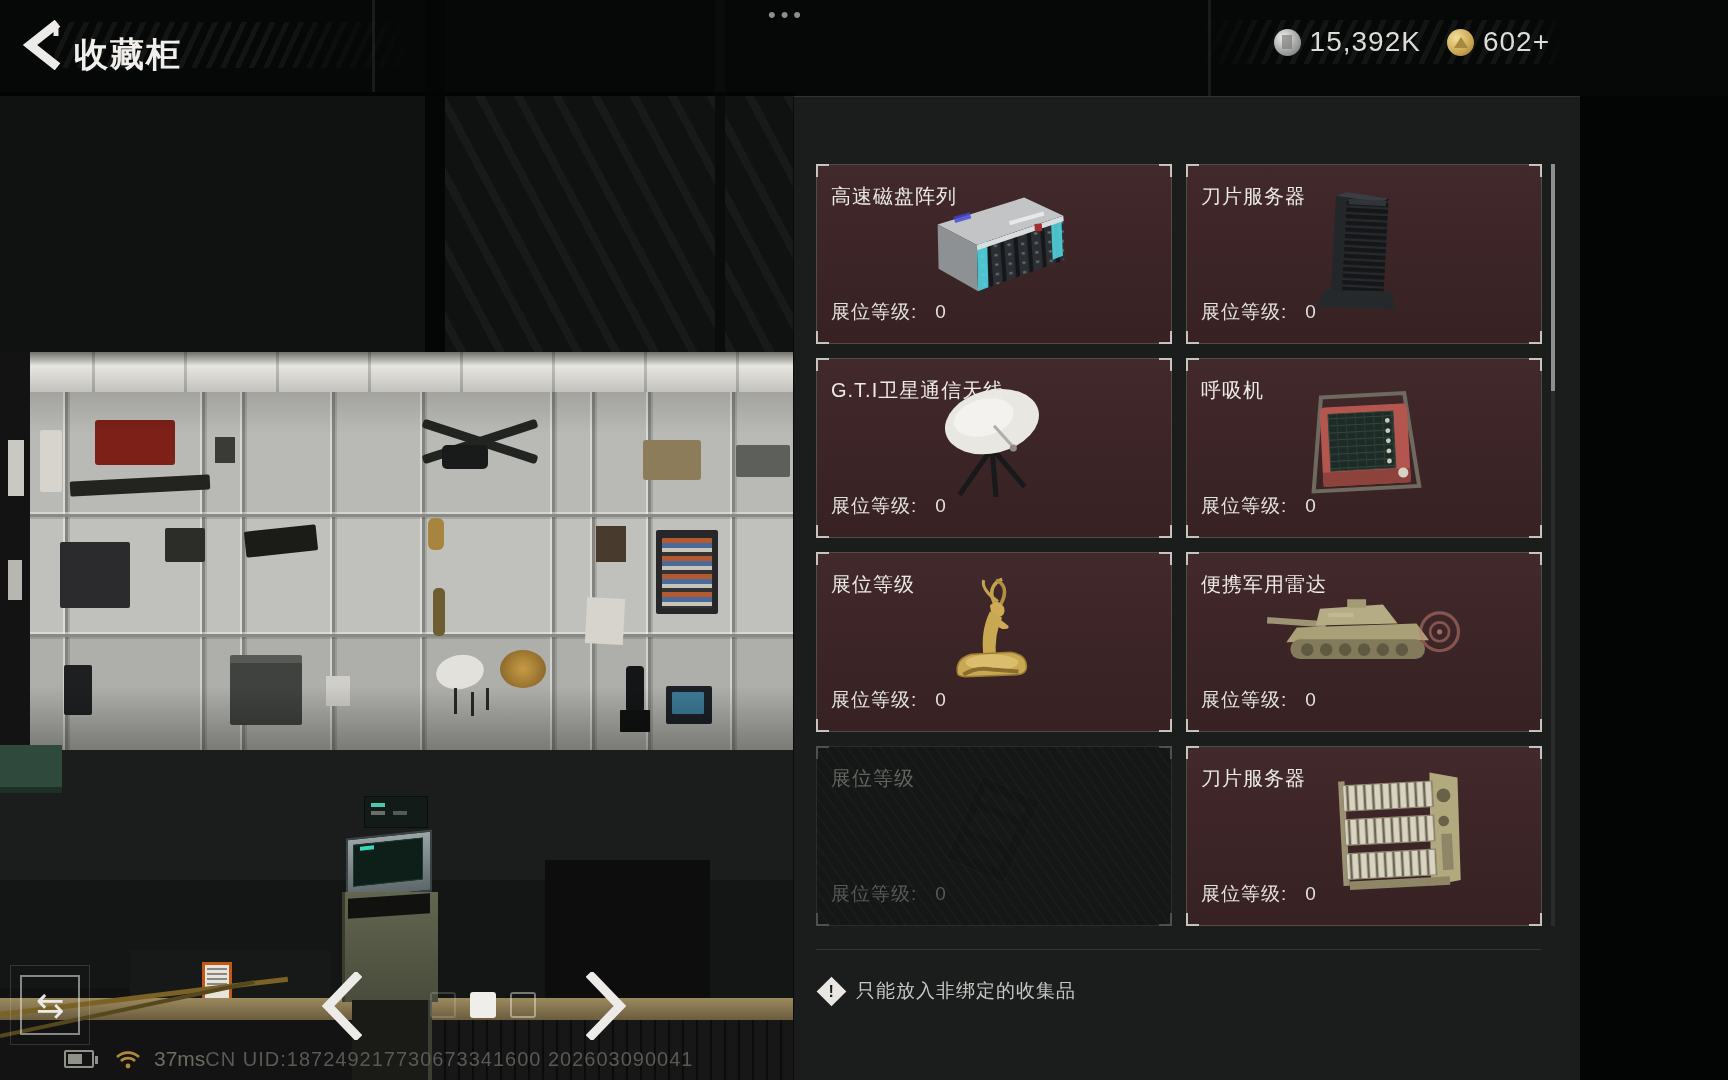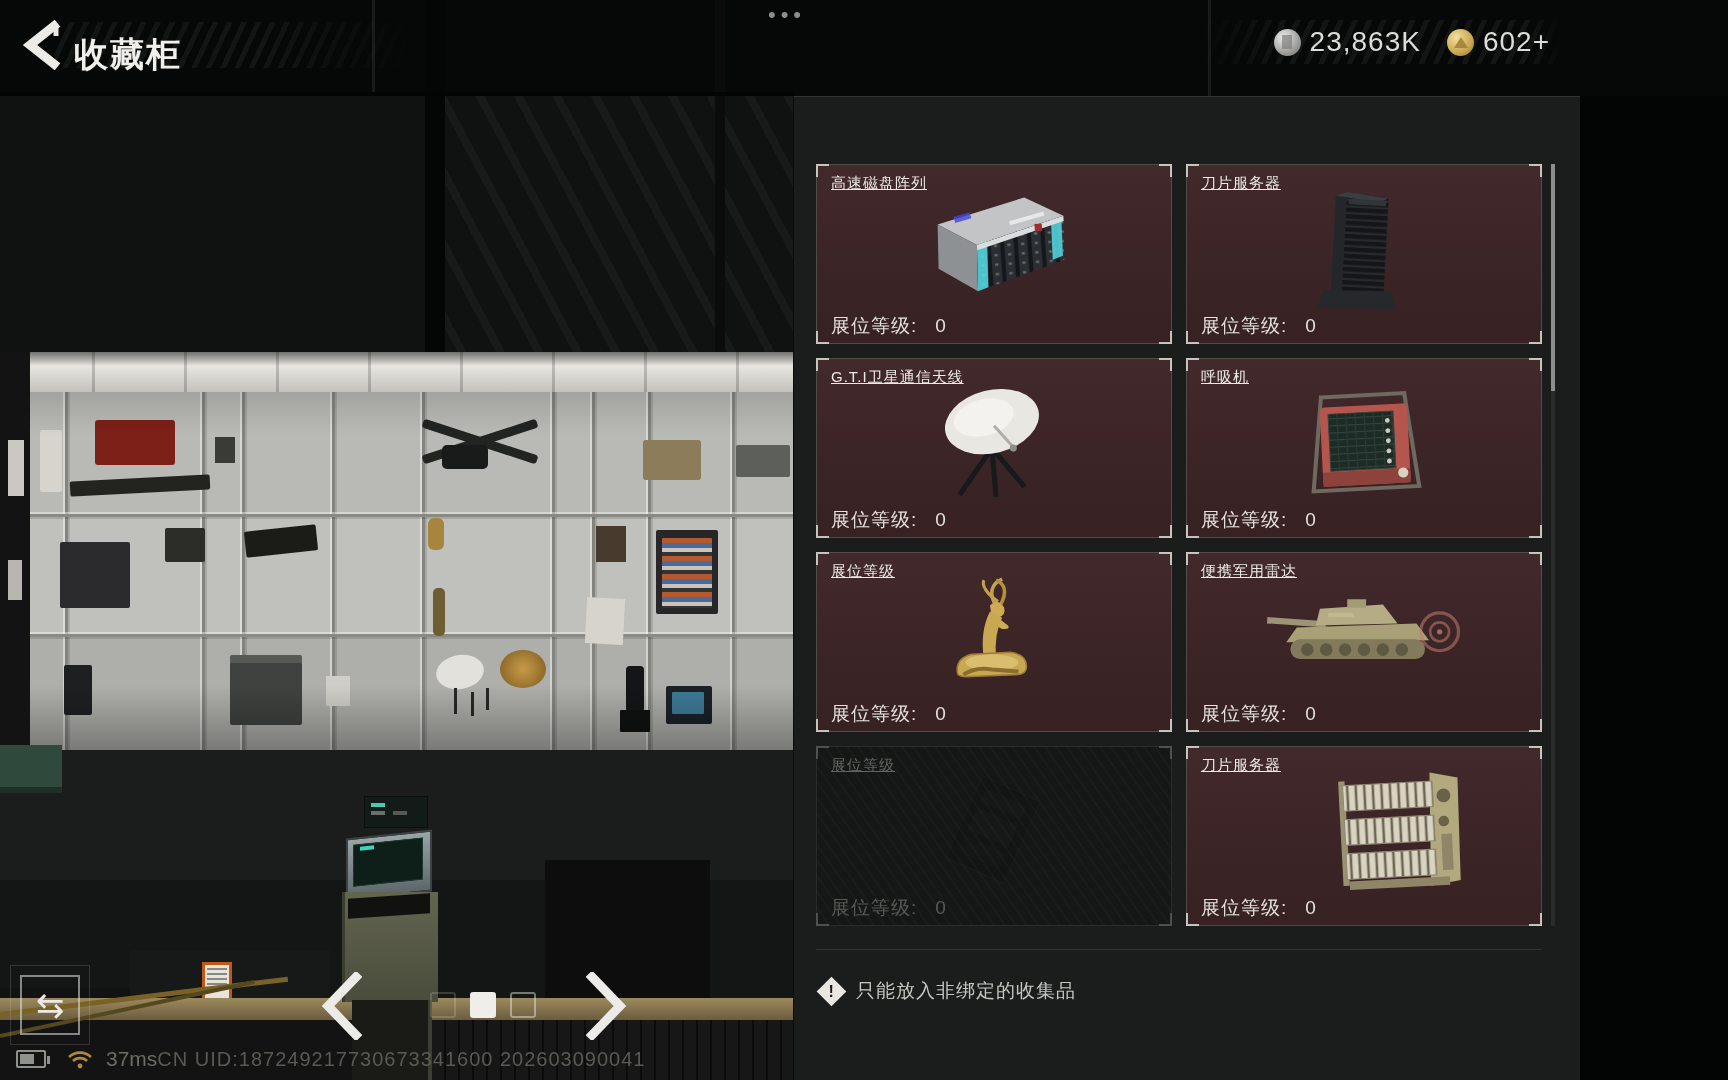--- a/index.html
+++ b/index.html
@@ -96,30 +96,30 @@
   .card{position:relative;background:linear-gradient(180deg,#42292b,#372123);border:1px solid #514c45;cursor:pointer;}
   .card.disabled{background:#151716;border-color:#2a2c2b;}
   .card.disabled:after{content:"";position:absolute;inset:0;
      background:repeating-linear-gradient(55deg,rgba(255,255,255,.02) 0 2px,transparent 2px 9px);}
   .ctick{position:absolute;width:13px;height:13px;border-color:#d2cec6;opacity:.8;}
   .card.disabled .ctick{border-color:#5a5c5a;}
   .c-tl{left:-1px;top:-1px;border-left:2px solid;border-top:2px solid;}
   .c-tr{right:-1px;top:-1px;border-right:2px solid;border-top:2px solid;}
   .c-bl{left:-1px;bottom:-1px;border-left:2px solid;border-bottom:2px solid;}
   .c-br{right:-1px;bottom:-1px;border-right:2px solid;border-bottom:2px solid;}
-  .card-title{position:absolute;left:14px;top:9px;font-size:15px;color:#eceae4;letter-spacing:1px;z-index:2;text-decoration:underline;}
+  .card-title{position:absolute;left:14px;top:18px;font-size:20px;color:#eceae4;letter-spacing:1px;z-index:2;}
   .card.disabled .card-title{color:#62655f;}
   .card-art{position:absolute;left:0;right:0;top:22px;bottom:34px;display:flex;align-items:center;justify-content:center;}
   .card-art svg{width:232px;height:122px;}
   .art-tank-model svg{width:286px;height:126px;}
   .art-disk-array svg{width:252px;height:126px;}
   .art-blade-server svg{height:132px;}
   .art-military-radar svg{margin-left:60px;height:128px;}
   .card.disabled .card-art{opacity:.55;}
-  .card-level{position:absolute;left:14px;bottom:4px;font-size:19px;color:#e4e2dc;letter-spacing:1px;z-index:2;}
+  .card-level{position:absolute;left:14px;bottom:18px;font-size:19px;color:#e4e2dc;letter-spacing:1px;z-index:2;}
   .card.disabled .card-level{color:#565955;}
   .lvl-val{margin-left:18px;}
   .panel-divider{position:absolute;left:22px;top:852px;width:725px;height:1px;background:#323433;}
   .warning-row{position:absolute;left:27px;top:874px;display:flex;align-items:center;gap:14px;height:40px;}
   .warn-icon{width:21px;height:21px;background:#e9e7e2;transform:rotate(45deg);display:flex;align-items:center;justify-content:center;}
   .warn-icon span{transform:rotate(-45deg);color:#17191c;font-weight:bold;font-size:16px;}
   .warning-text{font-size:19px;color:#c6c6c2;letter-spacing:1px;}
   .scrollbar{position:absolute;right:25px;top:67px;width:4px;height:762px;background:#2a2c2b;}
   .scroll-thumb{position:absolute;left:0;top:0;width:4px;height:227px;background:#8d8f8d;}
 
@@ -130,21 +130,21 @@
   .swap-glyph{font-size:34px;color:#eceae6;line-height:1;}
   .nav-arrow{width:42px;height:68px;cursor:pointer;}
   .nav-left{left:320px;top:972px;}
   .nav-right{left:586px;top:972px;}
   .pager{left:430px;top:992px;display:flex;gap:14px;align-items:center;}
   .page-square{width:26px;height:26px;border:2px solid rgba(240,240,235,.45);border-radius:3px;cursor:pointer;}
   .page-square:first-child{border-color:rgba(240,240,235,.18);}
   .page-square.active{background:#efeeea;border-color:#efeeea;}
 
   
-  .statusbar{left:0;top:1038px;width:793px;height:42px;display:flex;align-items:center;gap:0;}
+  .statusbar{left:0;top:1038px;width:793px;height:42px;display:flex;align-items:center;gap:0;padding-left:48px;}
   .batt{position:relative;margin-left:16px;width:30px;height:18px;border:2px solid #8f918b;border-radius:2px;}
   .batt:before{content:"";position:absolute;right:-6px;top:4px;width:3px;height:8px;background:#8f918b;}
   .batt:after{content:"";position:absolute;left:2px;top:2px;width:14px;height:10px;background:#8f918b;}
   .wifi{margin-left:20px;width:28px;height:22px;}
   .ping{margin-left:12px;font-size:21px;color:#6b6d65;}
   .uid{font-size:20px;color:#585a54;letter-spacing:1px;}
   .chev{stroke:#ecebe7;stroke-width:9;fill:none;stroke-linecap:square;}
 </style>
 </head>
 <body>
@@ -234,21 +234,21 @@
     <svg width="46" height="50" viewBox="0 0 46 50">
       <polyline class="chev" points="34,6 10,25 34,44"></polyline>
       <line x1="36" y1="6" x2="36" y2="16" stroke="#ecebe7" stroke-width="5"></line>
     </svg>
   </div>
   <div class="abs page-title">收藏柜</div>
   <div class="abs menu-dots">•••</div>
   <div class="abs currencies">
     <div class="currency">
       <span class="coin silver"></span>
-      <span>23,863K</span>
+      <span>15,392K</span>
     </div>
     <div class="currency">
       <span class="coin gold"></span>
       <span>602+</span>
     </div>
   </div>
 
   <div class="abs right-void"></div>
   <div class="abs panel">
     <div class="grid" id="cardGrid">

